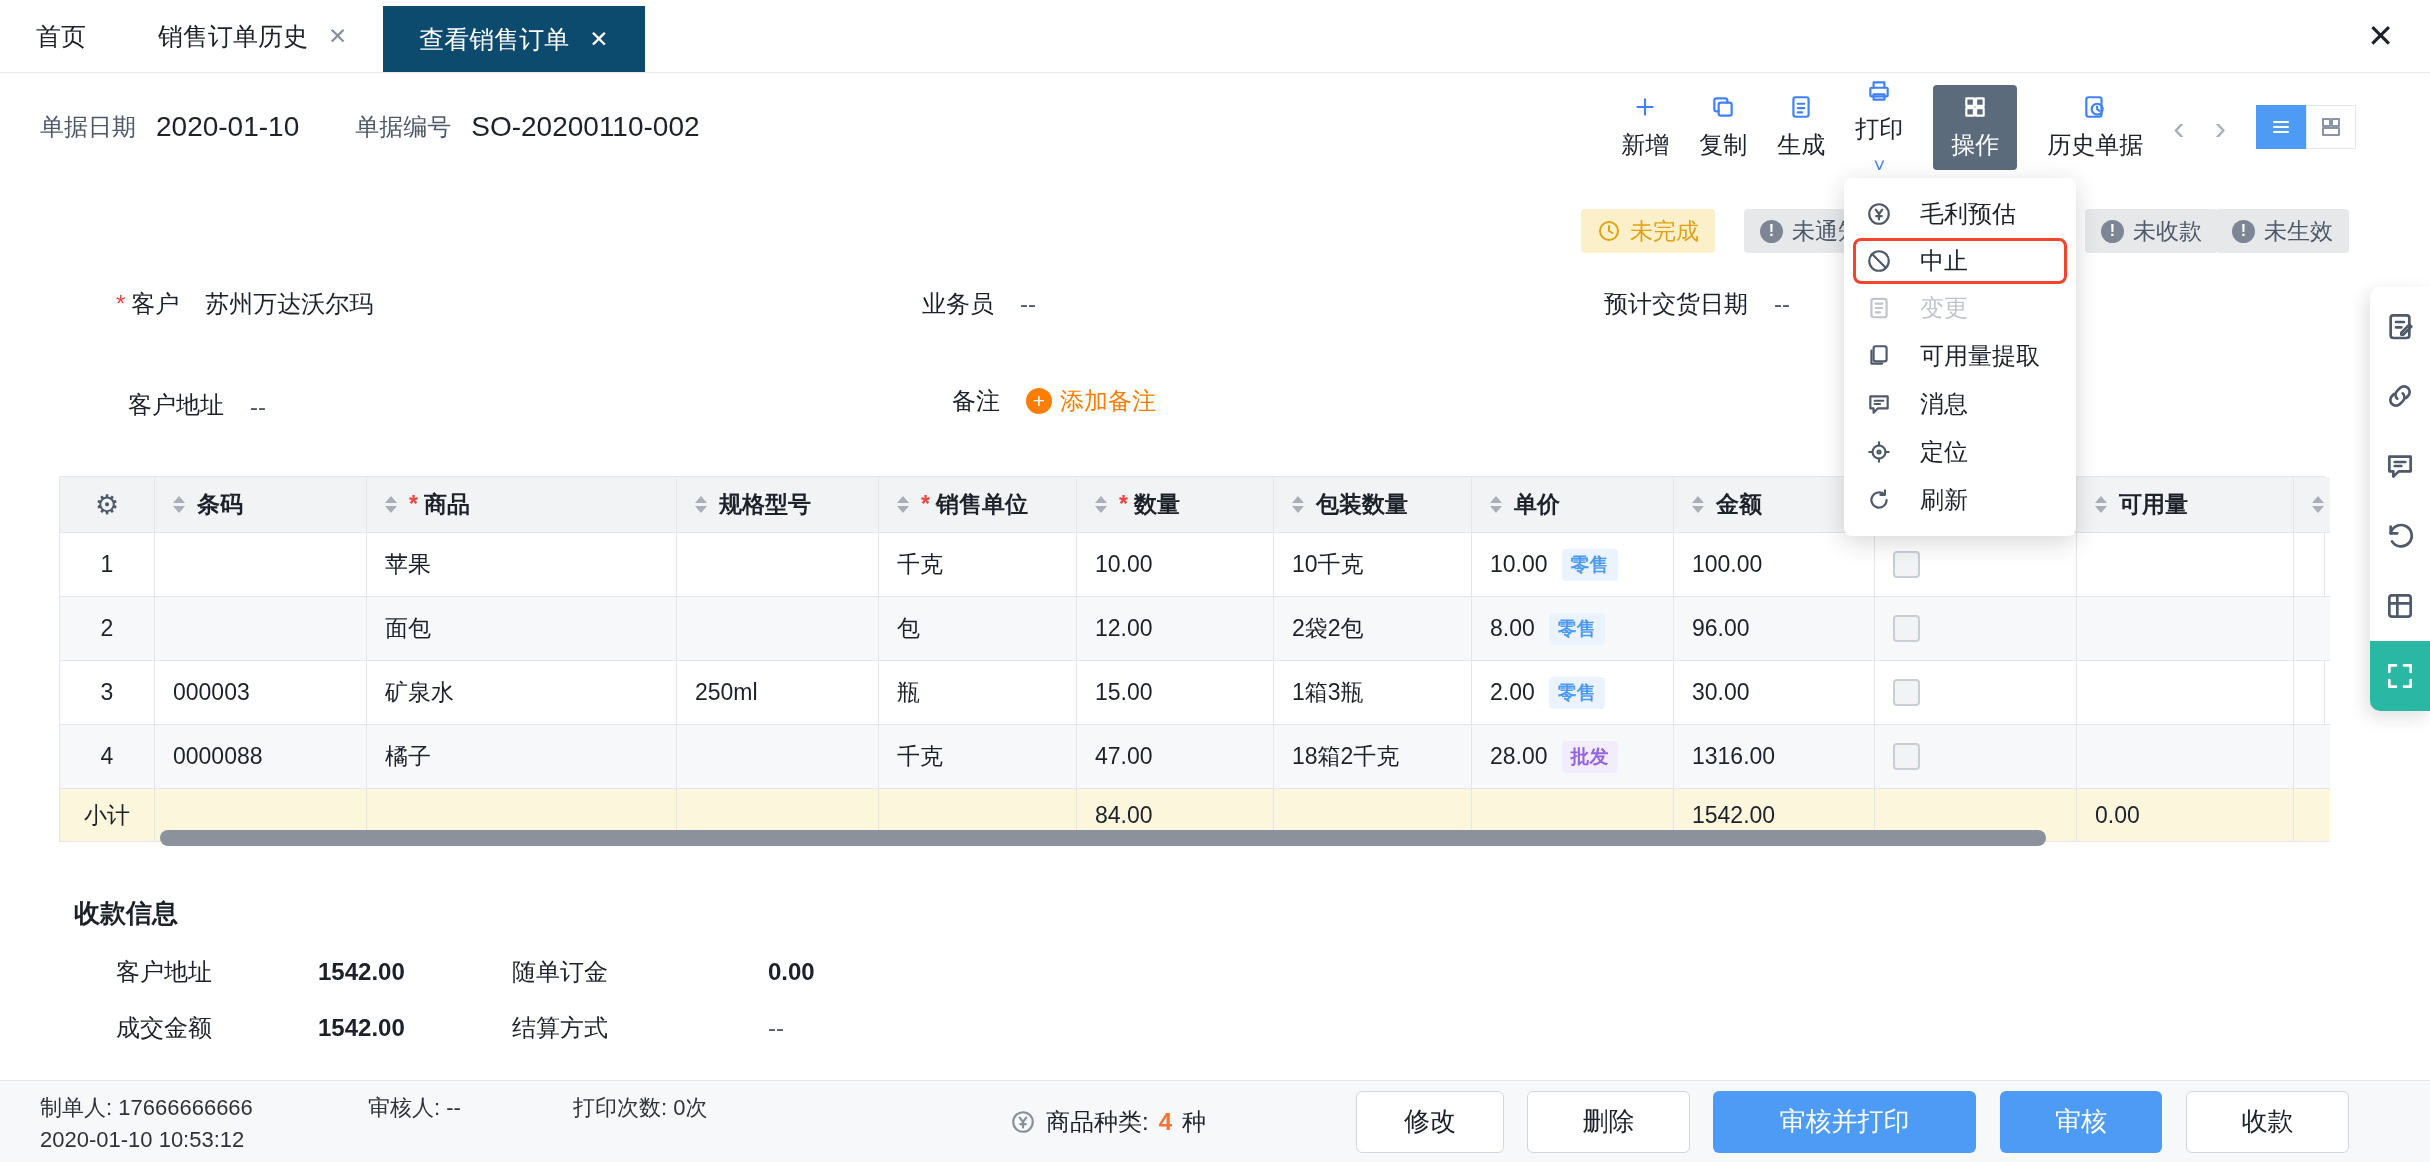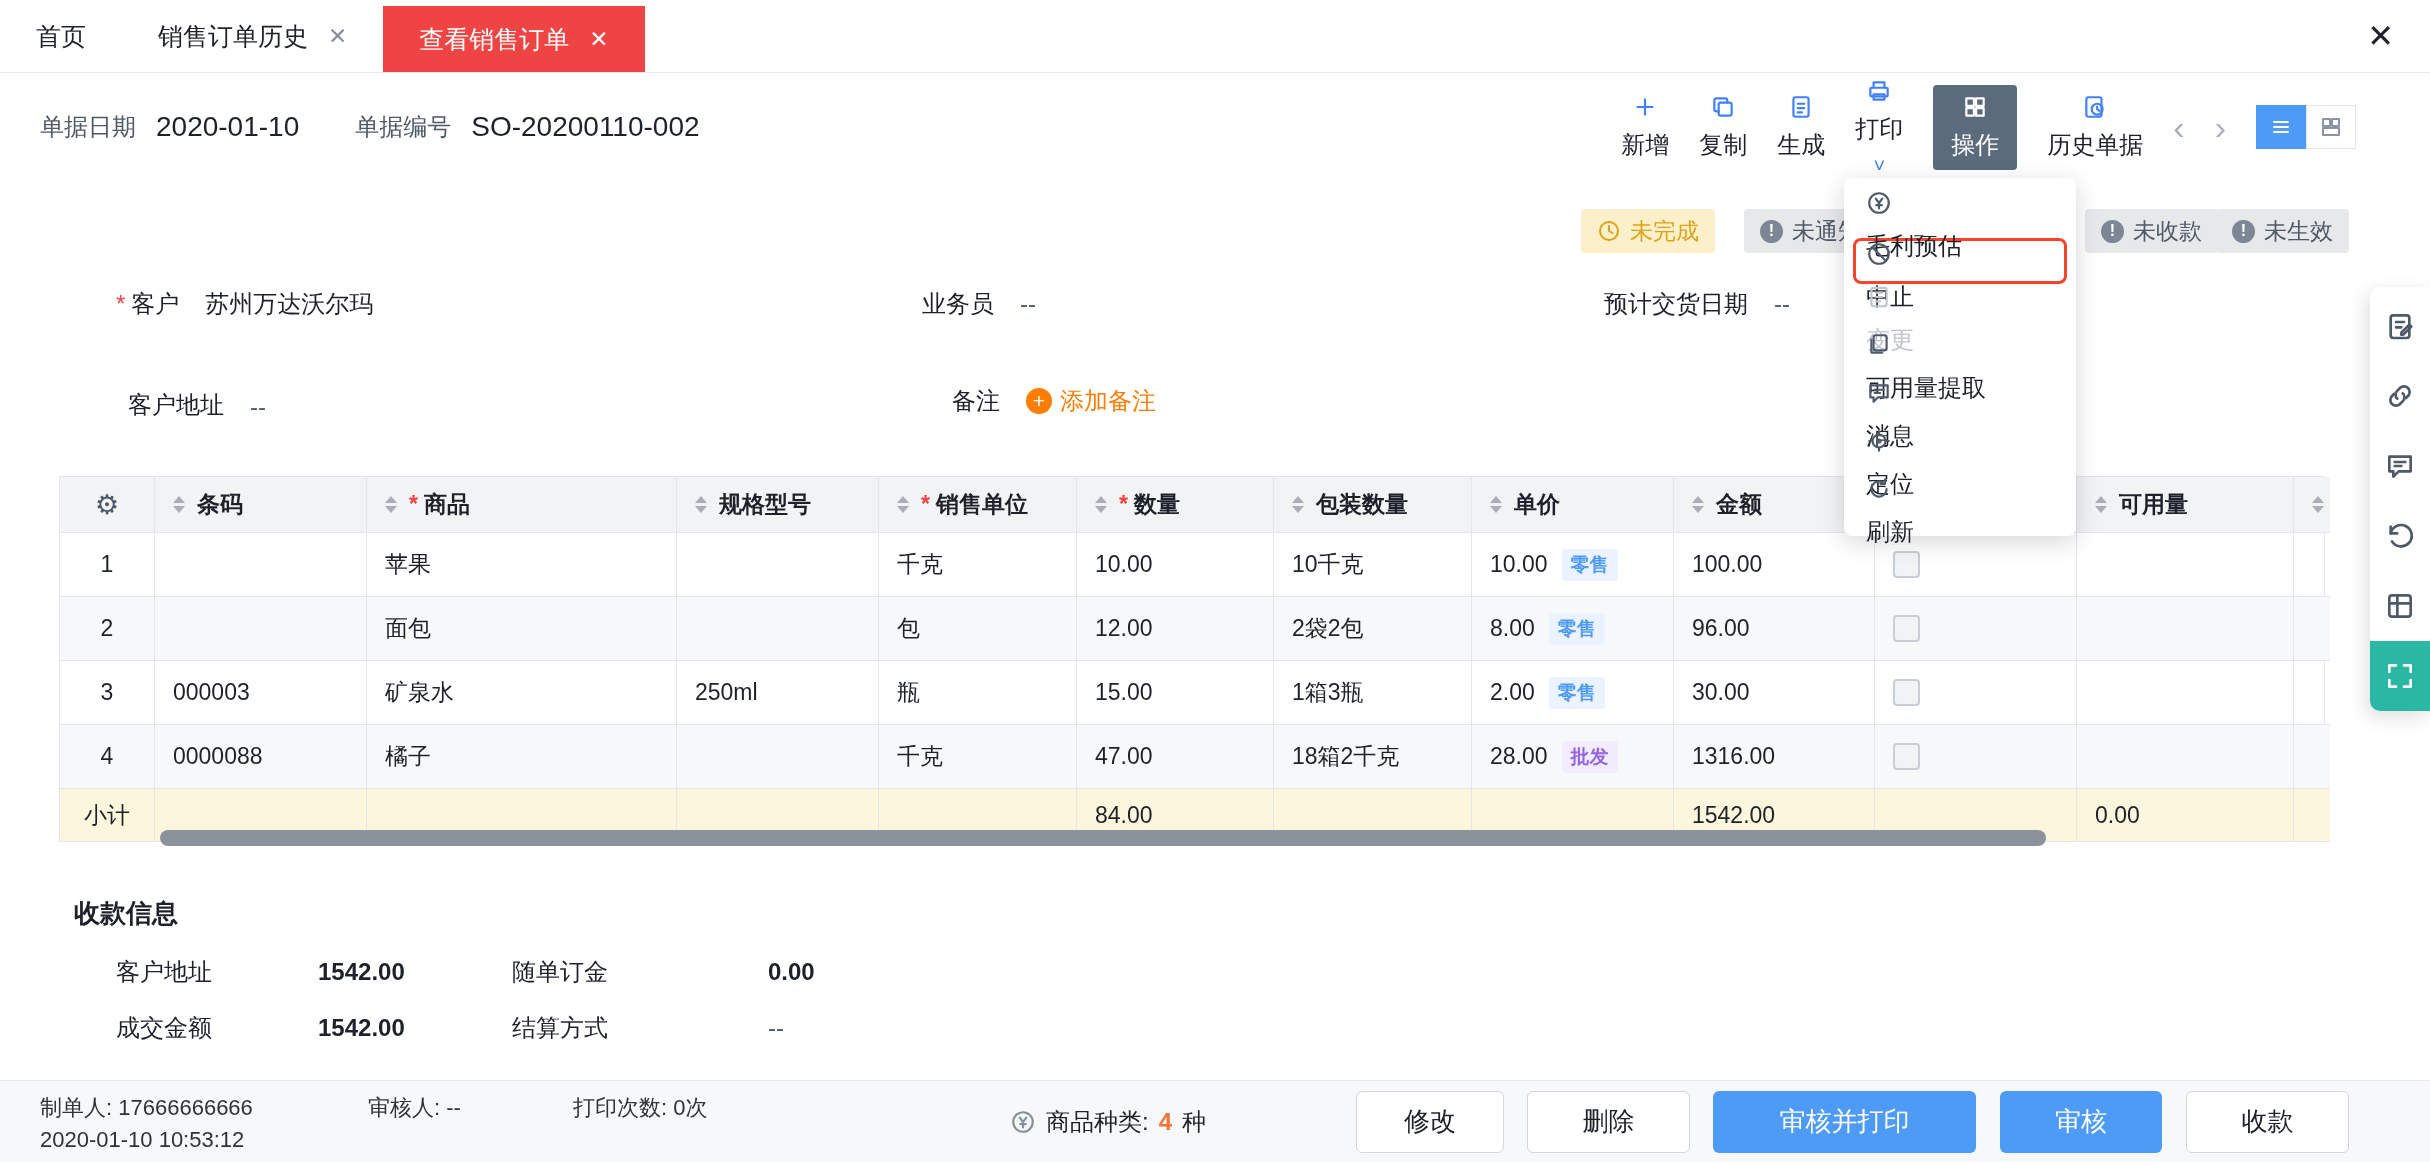--- a/index.html
+++ b/index.html
@@ -8,21 +8,21 @@
     position:relative; overflow:hidden; background:#fff;
     font-family:"Liberation Sans","DejaVu Sans",sans-serif;
     color:#1d2129; font-size:24px;
   }
   svg { fill:none; stroke-linecap:round; stroke-linejoin:round; }
 
   
   .tabbar { display:flex; align-items:stretch; height:73px; border-bottom:1px solid #e8eaed; }
   .tab { display:flex; align-items:center; padding:0 36px; font-size:25px; cursor:pointer; }
   .tab .tab-x { margin-left:20px; color:#86909c; font-size:23px; }
-  .tab.active { background:#ef4444; color:#fff;margin-top:6px; }
+  .tab.active { background:#0c4a6e; color:#fff;margin-top:6px; }
   .tab.active .tab-x { color:#fff; }
   .win-close { margin-left:auto; align-self:center; margin-right:36px; font-size:32px; color:#1d2129; cursor:pointer; }
 
   
   .dochead { position:absolute; top:73px; left:0; right:0; height:108px; display:flex; align-items:center; padding:0 74px 0 40px; }
   .dh-group { display:flex; align-items:center; margin-right:56px; }
   .dh-label { color:#4e5969; font-size:24px; margin-right:20px; }
   .dh-value { color:#1d2129; font-size:28px; }
   .toolbar { margin-left:auto; display:flex; align-items:center; gap:30px; font-size:24px; }
   .tbtn { display:flex; align-items:center; gap:9px; cursor:pointer; white-space:nowrap;flex-direction:column; }
@@ -87,21 +87,21 @@
   .fitem { position:absolute; font-size:22px; color:#2f3338; white-space:nowrap; }
   .fcat { position:absolute; left:1010px; top:50%; transform:translateY(-50%); display:flex; align-items:center; gap:10px; font-size:24px; }
   .fcat svg { width:26px; height:26px; stroke:#86909c; stroke-width:2; }
   .fcat .num { color:#f77234; font-weight:bold; }
   .fbtn { position:absolute; top:50%; transform:translateY(-50%); height:62px; border-radius:6px; display:flex; align-items:center; justify-content:center; font-size:26px; cursor:pointer; }
   .fbtn.white { background:#fff; border:1px solid #d4d6db; color:#1d2129; }
   .fbtn.blue { background:#4e9bf5; color:#fff; }
 
   
   .menu { position:absolute; left:1844px; top:178px; width:232px; background:#fff; border-radius:8px; box-shadow:0 6px 24px rgba(31,35,41,.18); padding:12px 0; z-index:60; }
-  .mi { height:48px; display:flex; align-items:flex-start; gap:14px; padding:0 22px; font-size:24px; color:#1d2129; cursor:pointer;flex-direction:column; }
+  .mi { height:48px; display:flex; align-items:center; gap:28px; padding:0 22px; font-size:24px; color:#1d2129; cursor:pointer; }
   .mi svg { width:26px; height:26px; stroke:#4e5969; stroke-width:2; flex:0 0 auto; }
   .mi.hl { border:3px solid #f5432c; border-radius:8px; margin:0 9px; padding:0 10px; height:46px; }
   .mi.dis { color:#c0c4cc; }
   .mi.dis svg { stroke:#c0c4cc; }
 
   
   .rail { position:absolute; right:0; top:287px; width:60px; background:#fff; border-radius:10px 0 0 10px; box-shadow:-4px 6px 18px rgba(31,35,41,.14); z-index:40; padding-top:4px; }
   .ricon { height:70px; display:flex; align-items:center; justify-content:center; cursor:pointer; }
   .ricon svg { width:32px; height:32px; stroke:#4e5969; stroke-width:2; }
   .ricon.active { background:#2ab8a5; border-radius:0 0 0 10px; }

